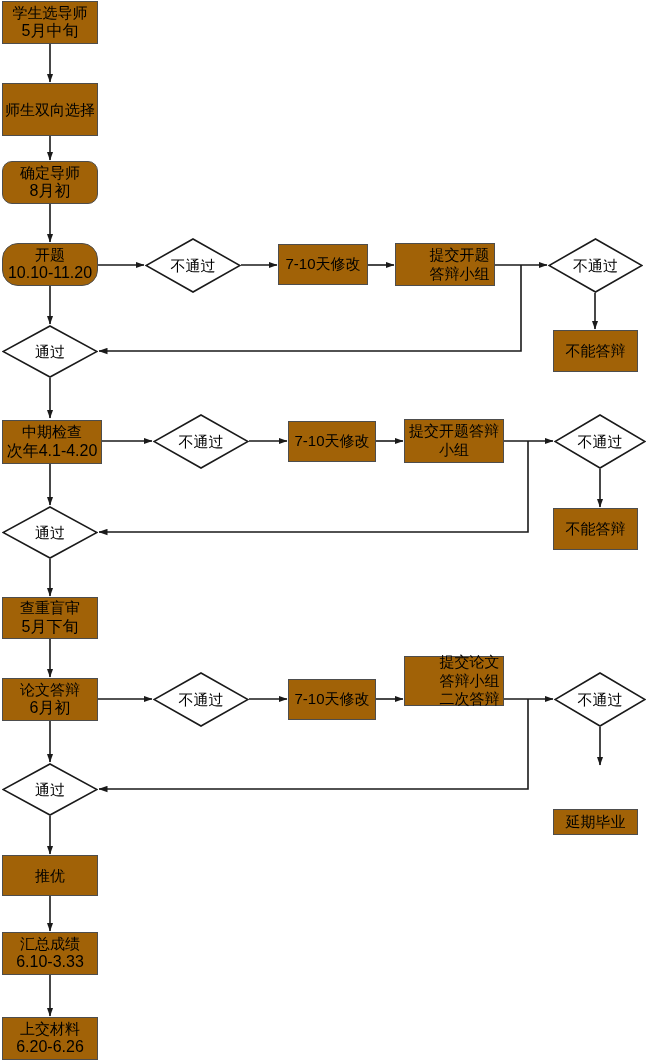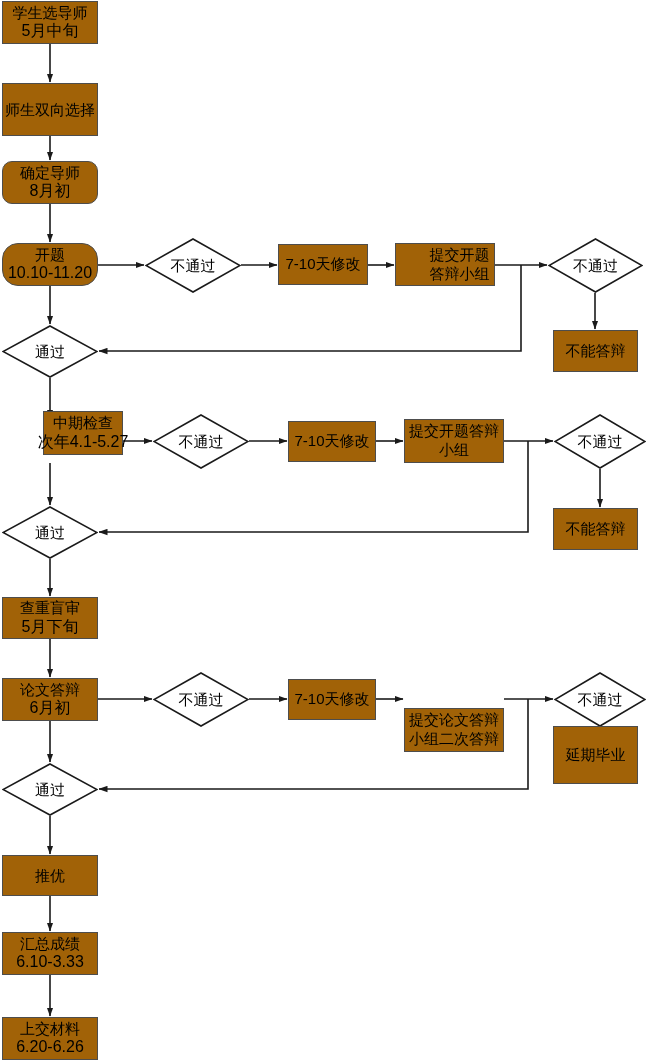--- a/index.html
+++ b/index.html
@@ -149,23 +149,23 @@
       </div>
       <div class="node node-box" style="left: 553px; top: 330px; width: 85px; height: 42px;">
         <div class="node-label">不能答辩</div>
       </div>
       <div class="node node-diamond" style="left: 2px; top: 325px; width: 96px; height: 53px;">
         <svg class="diamond-shape" viewBox="0 0 96 53" preserveAspectRatio="none">
           <polygon points="48,1 95,26.5 48,52 1,26.5" fill="#ffffff" stroke="#1a1a1a" stroke-width="1.6"></polygon>
         </svg>
         <div class="node-label">通过</div>
       </div>
-      <div class="node node-box" style="left: 2px; top: 411px; width: 80px; height: 44px; margin-left: 41px;">
+      <div class="node node-box" style="left: 2px; top: 420px; width: 100px; height: 44px;">
         <div class="node-label">中期检查</div>
-        <div class="node-sub">次年4.1-5.27</div>
+        <div class="node-sub">次年4.1-4.20</div>
       </div>
       <div class="node node-diamond" style="left: 153px; top: 414px; width: 96px; height: 55px;">
         <svg class="diamond-shape" viewBox="0 0 96 55" preserveAspectRatio="none">
           <polygon points="48,1 95,27.5 48,54 1,27.5" fill="#ffffff" stroke="#1a1a1a" stroke-width="1.6"></polygon>
         </svg>
         <div class="node-label">不通过</div>
       </div>
       <div class="node node-box" style="left: 288px; top: 421px; width: 88px; height: 41px;">
         <div class="node-label two-line" style="max-width: 80px;">7-10天修改</div>
       </div>
@@ -197,30 +197,30 @@
       </div>
       <div class="node node-diamond" style="left: 153px; top: 672px; width: 96px; height: 55px;">
         <svg class="diamond-shape" viewBox="0 0 96 55" preserveAspectRatio="none">
           <polygon points="48,1 95,27.5 48,54 1,27.5" fill="#ffffff" stroke="#1a1a1a" stroke-width="1.6"></polygon>
         </svg>
         <div class="node-label">不通过</div>
       </div>
       <div class="node node-box" style="left: 288px; top: 679px; width: 88px; height: 41px;">
         <div class="node-label two-line" style="max-width: 80px;">7-10天修改</div>
       </div>
-      <div class="node node-box" style="left: 404px; top: 708px; width: 100px; height: 44px;">
+      <div class="node node-box" style="left: 404px; top: 656px; width: 100px; height: 50px; padding-left: 31px;">
         <div class="node-label two-line" style="max-width: 92px;">提交论文答辩小组二次答辩</div>
       </div>
       <div class="node node-diamond" style="left: 554px; top: 672px; width: 92px; height: 55px;">
         <svg class="diamond-shape" viewBox="0 0 92 55" preserveAspectRatio="none">
           <polygon points="46,1 91,27.5 46,54 1,27.5" fill="#ffffff" stroke="#1a1a1a" stroke-width="1.6"></polygon>
         </svg>
         <div class="node-label">不通过</div>
       </div>
-      <div class="node node-box" style="left: 553px; top: 726px; width: 85px; height: 58px;">
+      <div class="node node-box" style="left: 553px; top: 809px; width: 85px; height: 26px;">
         <div class="node-label">延期毕业</div>
       </div>
       <div class="node node-diamond" style="left: 2px; top: 763px; width: 96px; height: 53px;">
         <svg class="diamond-shape" viewBox="0 0 96 53" preserveAspectRatio="none">
           <polygon points="48,1 95,26.5 48,52 1,26.5" fill="#ffffff" stroke="#1a1a1a" stroke-width="1.6"></polygon>
         </svg>
         <div class="node-label">通过</div>
       </div>
       <div class="node node-box" style="left: 2px; top: 855px; width: 96px; height: 41px;">
         <div class="node-label">推优</div>

